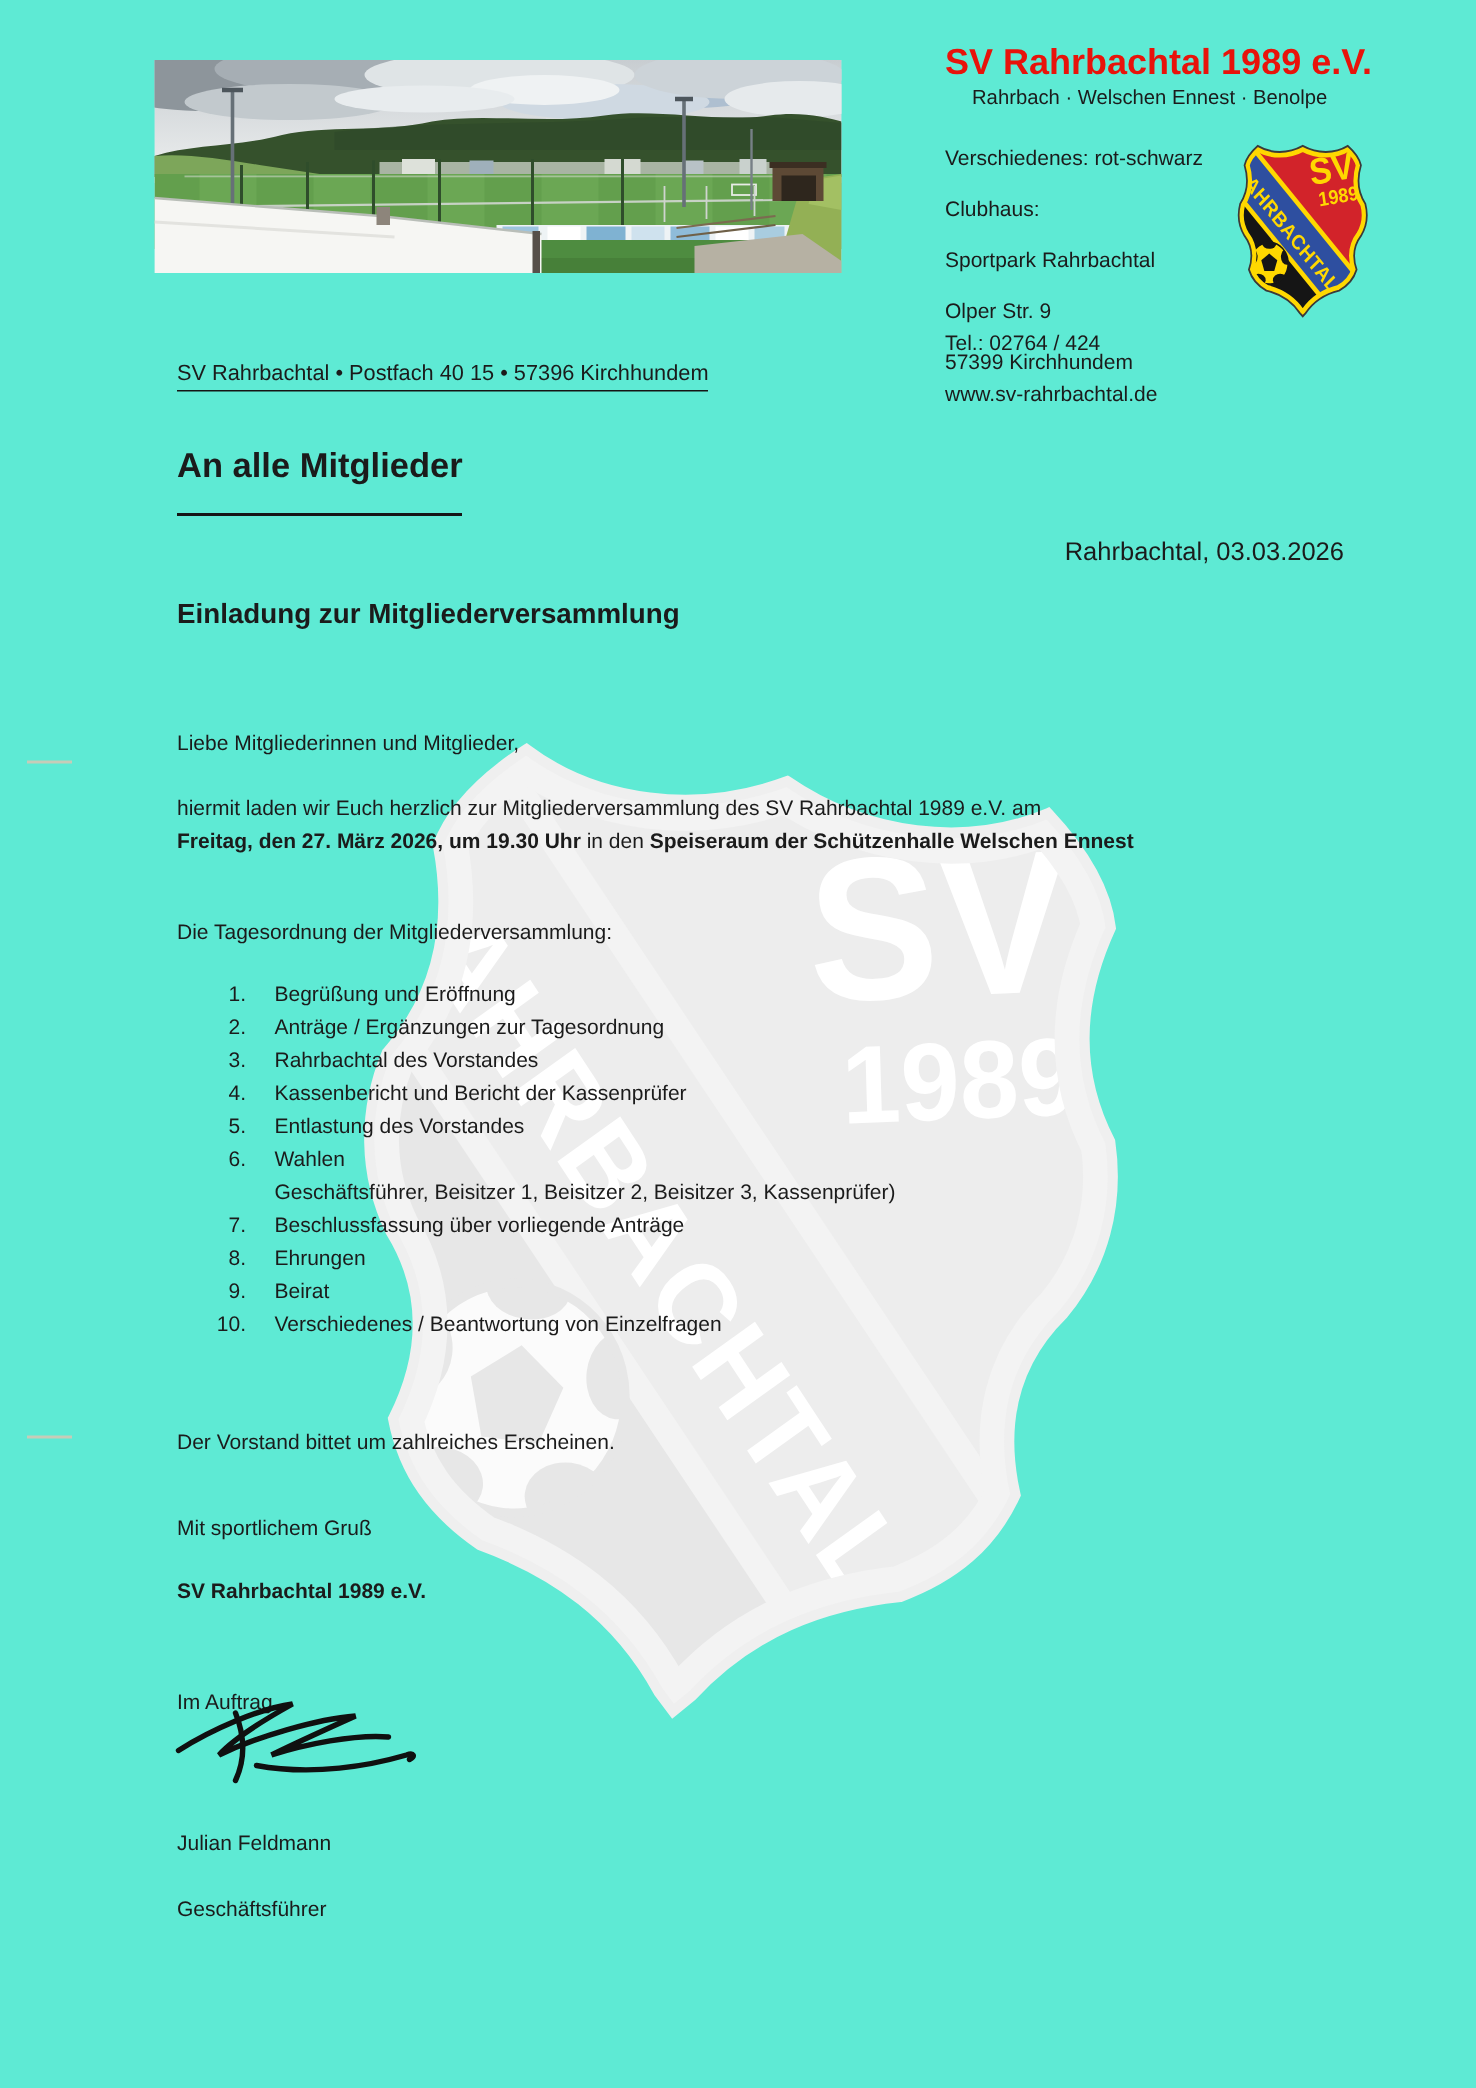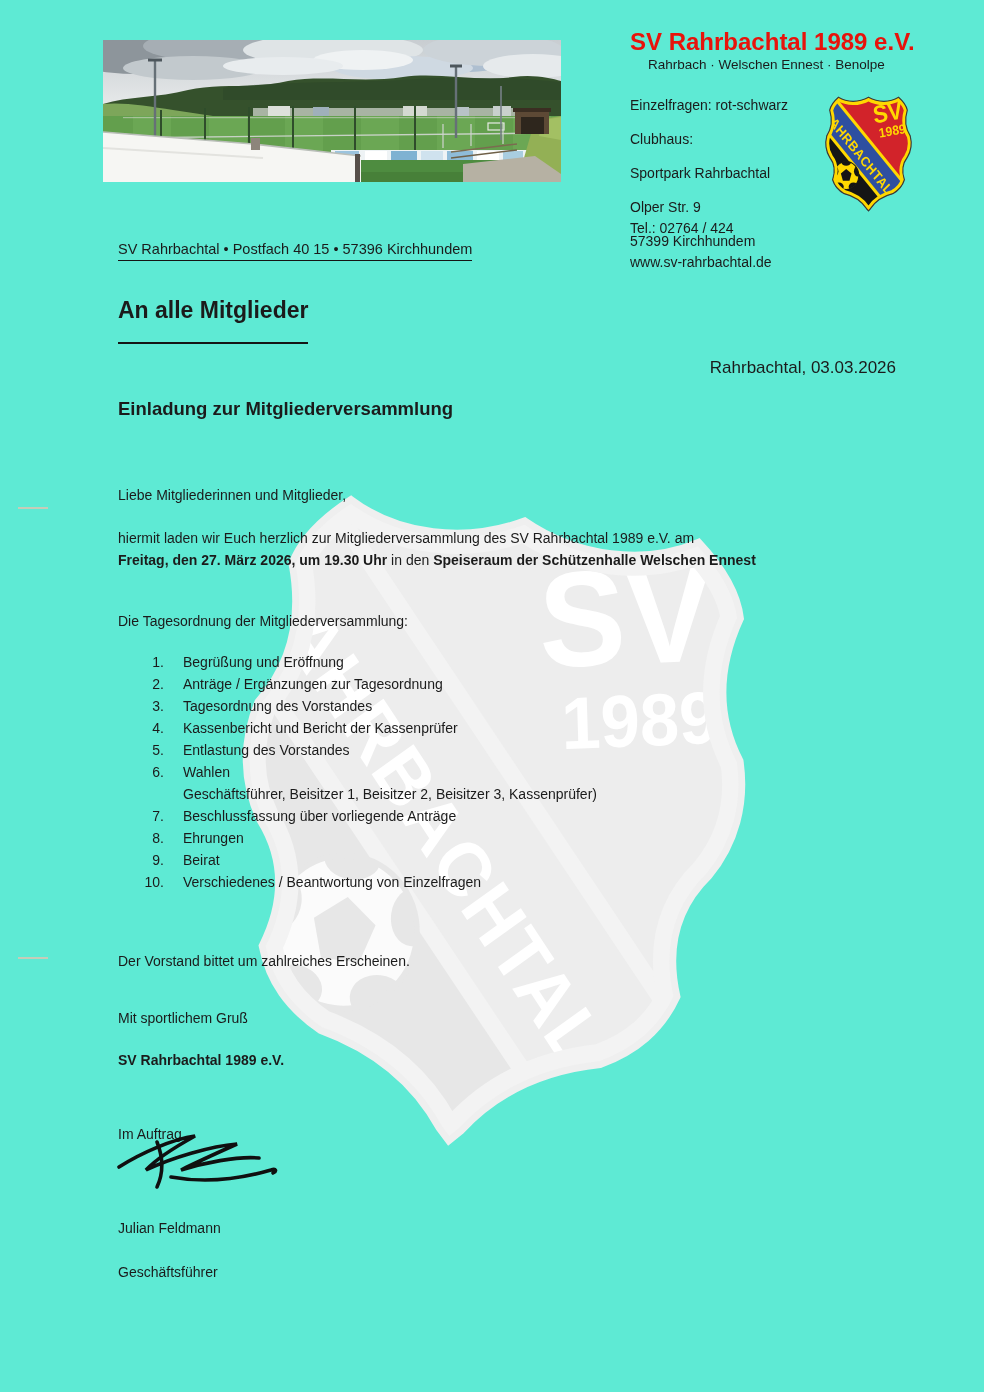--- a/index.html
+++ b/index.html
@@ -186,21 +186,21 @@
         <path d="M0,92 L150,104 L258,116 L258,142 L0,142 Z" fill="#f6f6f3"></path>
         <path d="M0,92 L150,104 L258,116" stroke="#b9beb8" stroke-width="1.6" fill="none"></path>
         <path d="M0,108 L160,118" stroke="#e3e3df" stroke-width="2" fill="none"></path>
         <rect x="252" y="114" width="5" height="28" fill="#57504a"></rect>
         <rect x="148" y="98" width="9" height="12" fill="#8d857b"></rect>
       </g>
     </svg>
 
     <div class="abs club-title">SV Rahrbachtal 1989 e.V.</div>
     <div class="abs club-sub">Rahrbach · Welschen Ennest · Benolpe</div>
-    <div class="abs info info-colors">Einzelfragen: rot-schwarz</div>
+    <div class="abs info info-colors">Verschiedenes: rot-schwarz</div>
     <div class="abs info info-club"><span>Clubhaus:</span><br>
       <span>Sportpark Rahrbachtal</span><br>
       <span>Olper Str. 9</span><br>
       <span>57399 Kirchhundem</span>
     </div>
     <div class="abs info info-contact">
       <span>Tel.: 02764 / 424</span><br>
       <span>www.sv-rahrbachtal.de</span>
     </div>
 
@@ -226,21 +226,21 @@
       <div class="agenda-row">
           <span class="agenda-num">1.</span>
           <span class="agenda-txt">Begrüßung und Eröffnung</span>
         </div>
       <div class="agenda-row">
           <span class="agenda-num">2.</span>
           <span class="agenda-txt">Anträge / Ergänzungen zur Tagesordnung</span>
         </div>
       <div class="agenda-row">
           <span class="agenda-num">3.</span>
-          <span class="agenda-txt">Tagesordnung des Vorstandes</span>
+          <span class="agenda-txt">Rahrbachtal des Vorstandes</span>
         </div>
       <div class="agenda-row">
           <span class="agenda-num">4.</span>
           <span class="agenda-txt">Kassenbericht und Bericht der Kassenprüfer</span>
         </div>
       <div class="agenda-row">
           <span class="agenda-num">5.</span>
           <span class="agenda-txt">Entlastung des Vorstandes</span>
         </div>
       <div class="agenda-row">

